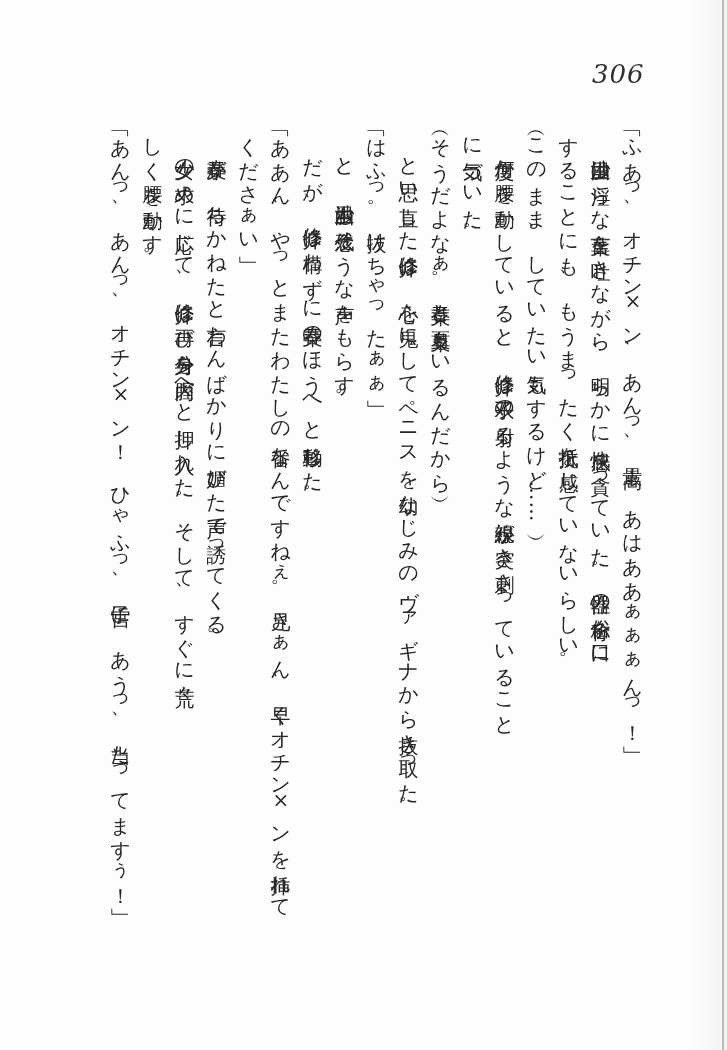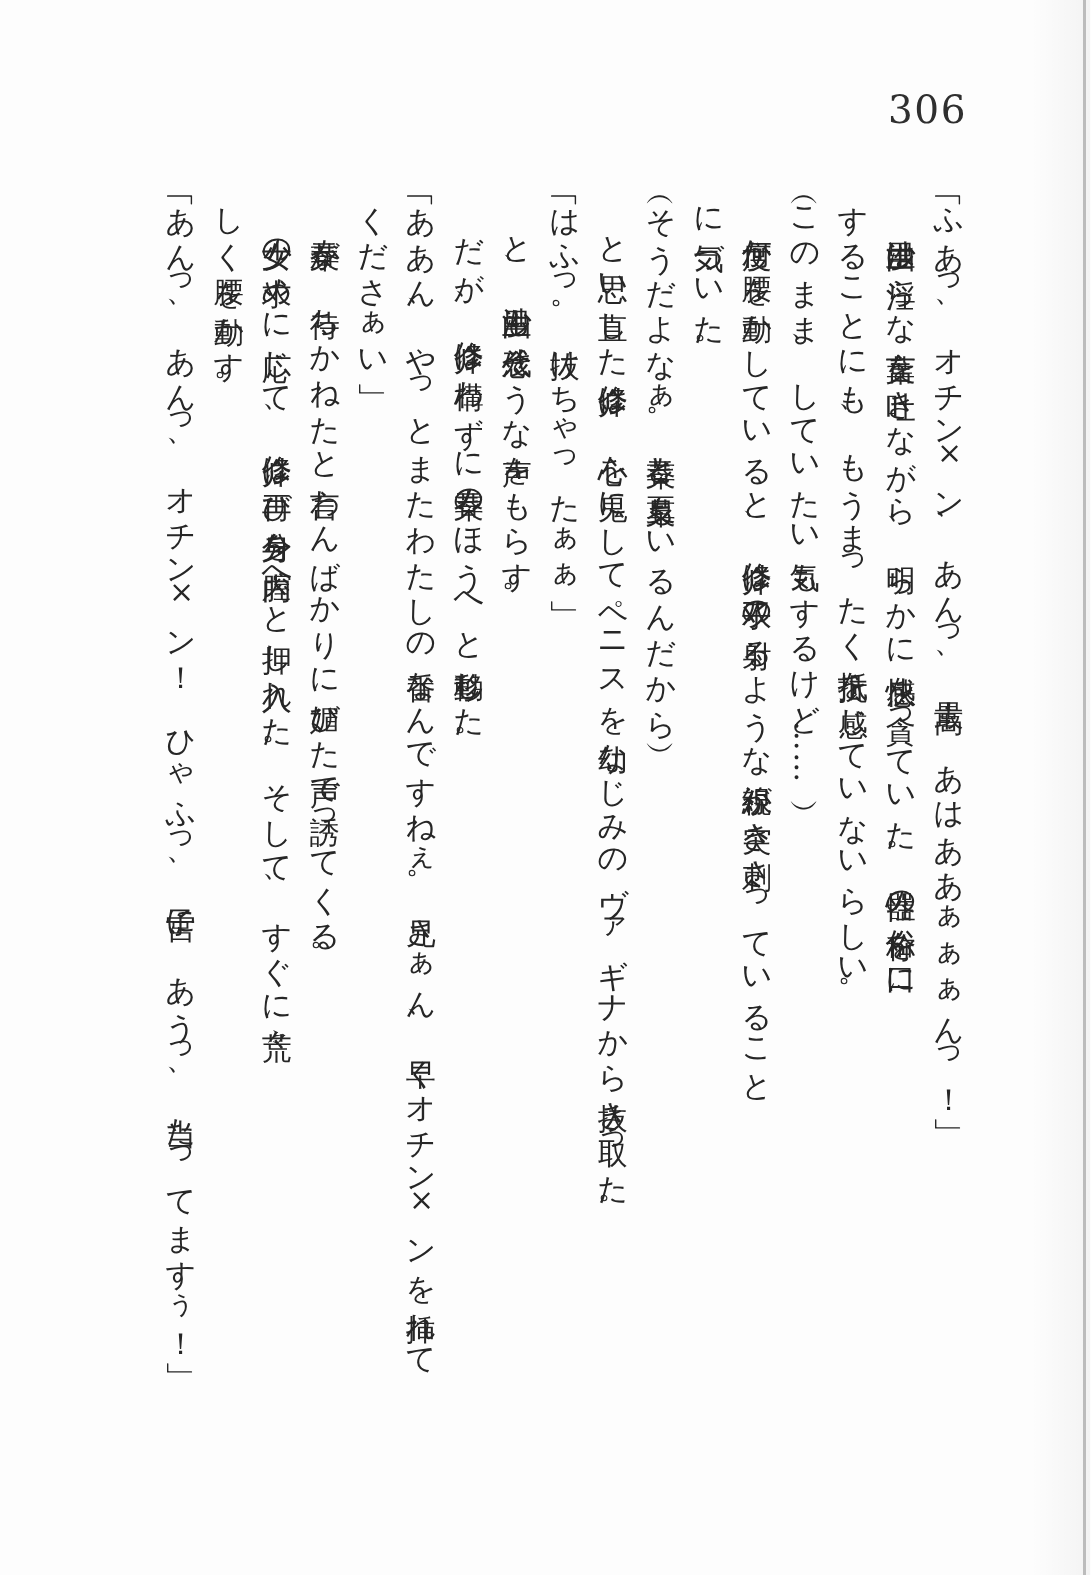--- a/index.html
+++ b/index.html
@@ -33,20 +33,21 @@
     right: 3px;
     width: 2px;
     height: 100%;
     background: #bcbcbc;
   }
   .page-number {
     position: absolute;
     left: 592px;
     top: 59px;
     font-family: "DejaVu Serif", serif;
+    font-style: italic;
     font-size: 26px;
     letter-spacing: 1px;
     color: #2f2f2f;
   }
   .text-area {
     position: absolute;
     top: 124px;
     right: 78px;
     height: 824px;
     writing-mode: vertical-rl;

